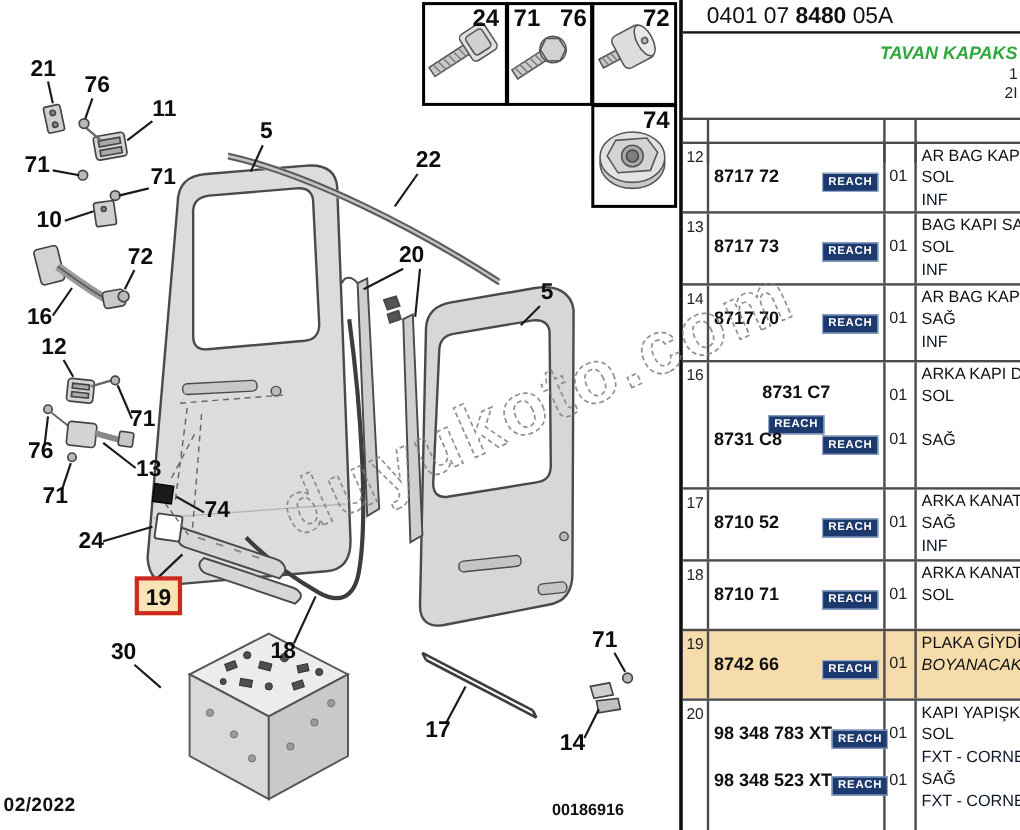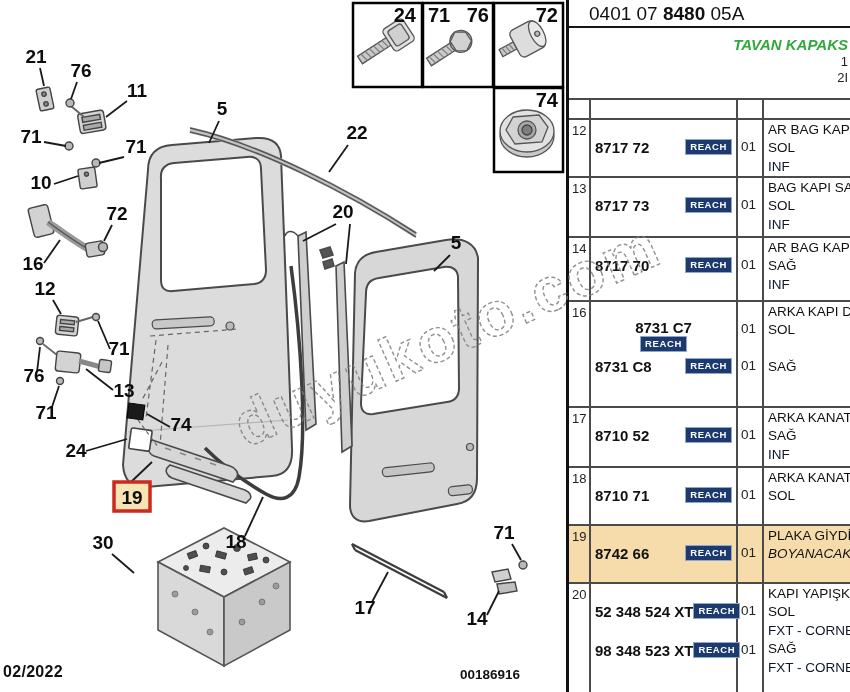--- a/index.html
+++ b/index.html
@@ -26,21 +26,21 @@
   .t-row{display:grid;grid-template-columns:22px 147px 26px 1fr;border-top:2px solid #4b4b4b;background:#fff;}
   .t-row.head{border-top:none;height:18px;}
   .t-row.hl{background:var(--hl,#f6dcab);}
   .c-num,.c-part,.c-qty{border-right:2px solid #4b4b4b;}
   .c-num{font-size:13px;color:#222;padding:3px 0 0 3px;}
   .c-part{padding:17px 4px 19px 4px;}
   .c-qty{padding:17px 0 0 3px;font-size:13.5px;color:#222;}
   .c-desc{padding:2px 0 0 4px;white-space:nowrap;overflow:hidden;}
   .part-entry{display:flex;justify-content:space-between;align-items:center;height:20px;}
   .part-code{font-size:15px;font-weight:bold;color:#111;white-space:nowrap;}
-  .reach-badge{display:inline-block;background:var(--reach,#1d3a6e);color:#fff;font-size:9.5px;font-weight:bold;letter-spacing:.6px;line-height:1;padding:2px 4px 2px;border:1px solid #8fa7cc;}
+  .reach-badge{display:inline-block;background:var(--reach,#1d3a6e);color:#fff;font-size:9.5px;font-weight:bold;letter-spacing:.6px;line-height:1;padding:2px 4px 2px;border:1px solid #8fa7cc;margin-top:10px;}
   .qty-entry{height:20px;line-height:20px;}
   .desc-title{height:16px;line-height:16px;font-size:13.5px;color:#111;}
   .desc-entry .side{height:20px;line-height:20px;font-size:13.5px;color:#111;}
   .desc-sub{height:17px;line-height:17px;font-size:13.5px;color:#0f172a;}
   .italic{font-style:italic;}
 
   
   #wm-svg{position:absolute;left:0;top:0;pointer-events:none;}
   #wm-text{font-family:"Liberation Sans",sans-serif;font-weight:bold;font-size:62px;letter-spacing:3px;fill:none;stroke:#7e7e7e;stroke-width:1.4;stroke-dasharray:4,2.6;opacity:.85;}
 
@@ -429,21 +429,21 @@
               <div class="desc-title">PLAKA GİYDİR</div>
               <div class="desc-entry">
                 <div class="side italic">BOYANACAK</div>
               </div>
             </div>
           </div>
           <div class="t-row" style="min-height: 120px;">
             <div class="c-num">20</div>
             <div class="c-part">
               <div class="part-entry" style="margin-bottom: 19px;">
-                <span class="part-code">52 348 524 XT</span>
+                <span class="part-code">98 348 783 XT</span>
                 <span class="reach-badge">REACH</span>
               </div>
               <div class="part-entry">
                 <span class="part-code">98 348 523 XT</span>
                 <span class="reach-badge">REACH</span>
               </div>
             </div>
             <div class="c-qty">
               <div class="qty-entry" style="margin-bottom: 19px;">01</div>
               <div class="qty-entry">01</div>

